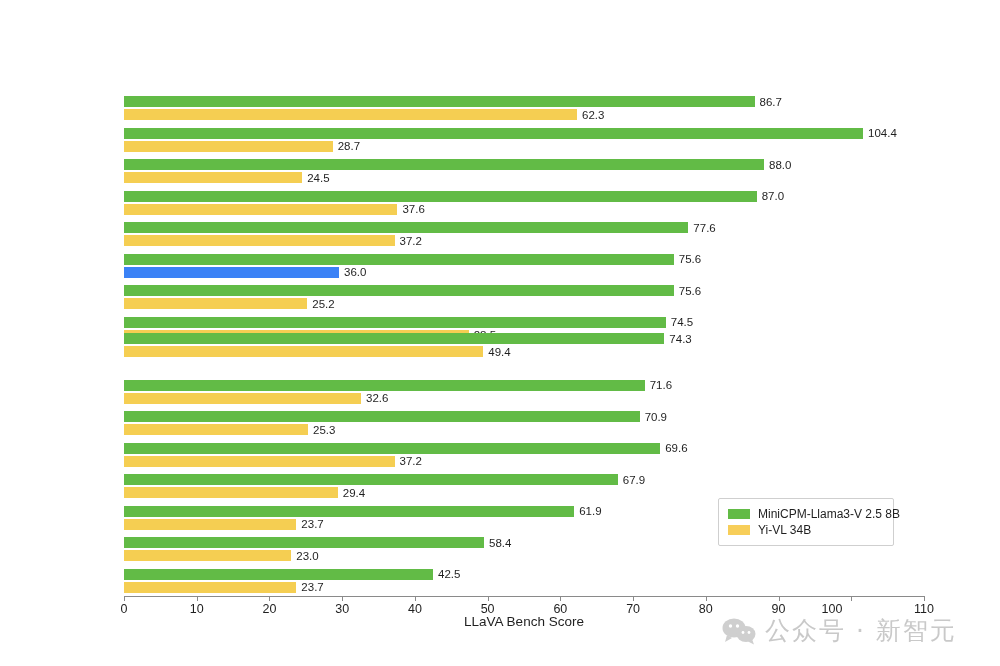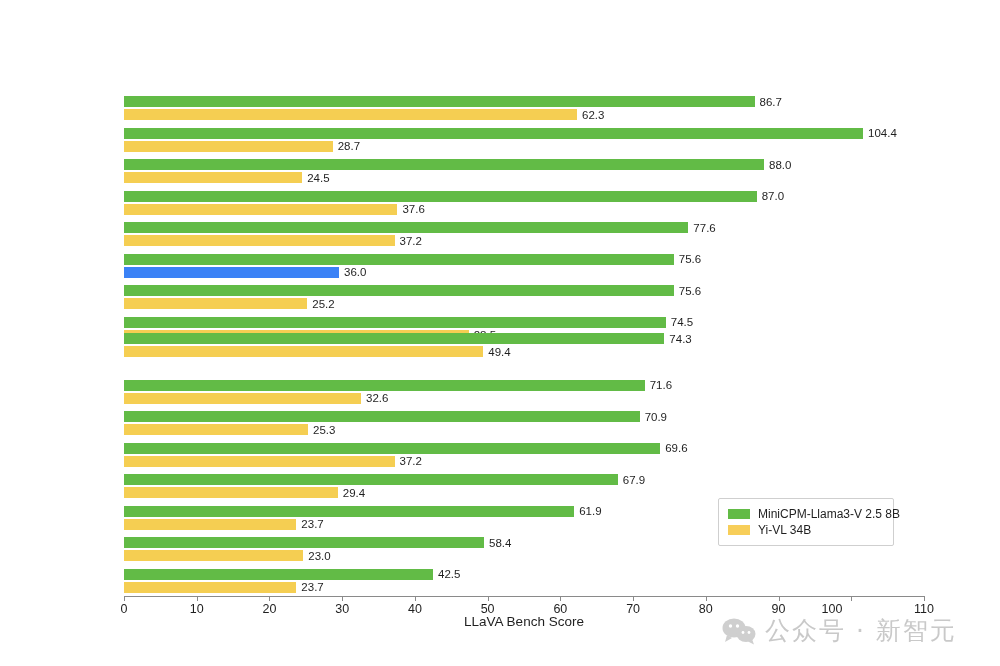--- a/index.html
+++ b/index.html
@@ -273,21 +273,21 @@
           <span class="bar-value">61.9</span>
         </div>
         <div class="bar yellow" style="width: 172.364px; background: rgb(245, 206, 82);">
           <span class="bar-value">23.7</span>
         </div>
       </div>
       <div class="cat-group" style="top: 443px;">
         <div class="bar green" style="width: 360px; background: rgb(98, 187, 70);">
           <span class="bar-value">58.4</span>
         </div>
-        <div class="bar yellow" style="width: 167.273px; background: rgb(245, 206, 82); padding-left: 12px;">
+        <div class="bar yellow" style="width: 167.273px; background: rgb(245, 206, 82);">
           <span class="bar-value">23.0</span>
         </div>
       </div>
       <div class="cat-group" style="top: 474.5px;">
         <div class="bar green" style="width: 309.091px; background: rgb(98, 187, 70);">
           <span class="bar-value">42.5</span>
         </div>
         <div class="bar yellow" style="width: 172.364px; background: rgb(245, 206, 82);">
           <span class="bar-value">23.7</span>
         </div>

